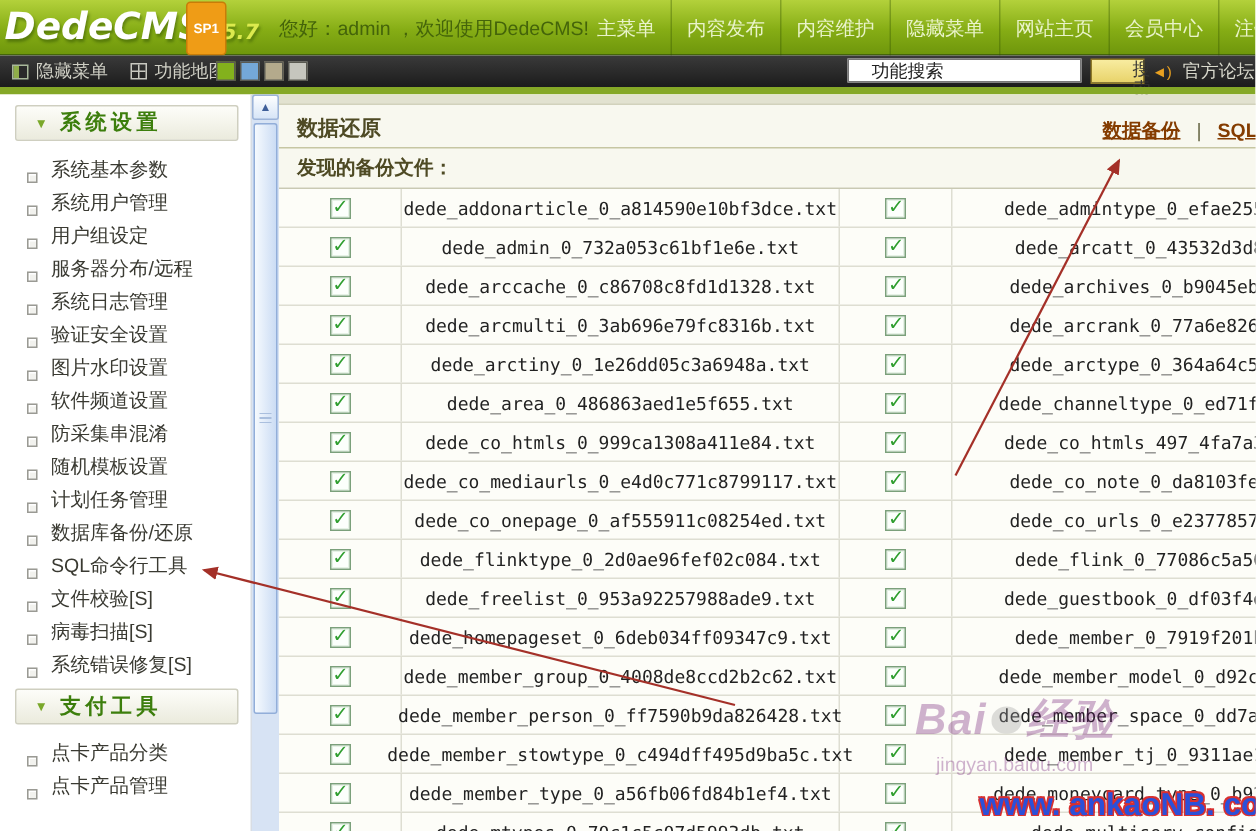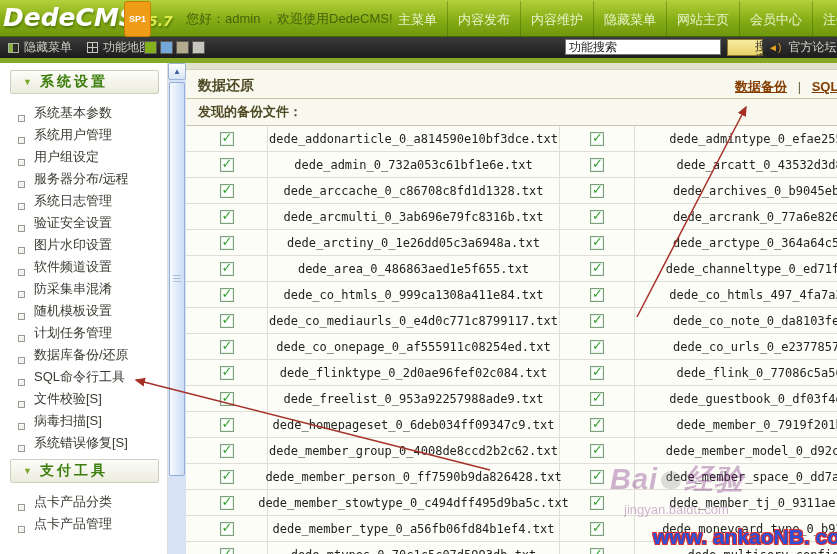--- a/index.html
+++ b/index.html
@@ -32,21 +32,21 @@
   .hide-icon { width:11px; height:10px; border:1px solid #a8b89a; background:
                linear-gradient(90deg,#8fae4a 0 4px,#2a2a2a 4px); }
   .map-icon { width:11px; height:11px; border:1px solid #c8c8c0; margin-left:10px;
               background:
                 linear-gradient(#c8c8c0,#c8c8c0) 50% 0/1px 100% no-repeat,
                 linear-gradient(#c8c8c0,#c8c8c0) 0 50%/100% 1px no-repeat; }
   .tool-label { cursor:pointer; }
   .theme-squares { position:absolute; left:144px; top:4px; display:flex; gap:3px; }
   .theme-sq { width:13px; height:13px; border:1px solid #5a5a52; cursor:pointer; }
   .search-input { position:absolute; left:565px; top:2px; width:156px; height:16px;
-                  border:1px solid #777; font-size:12px; padding:0 3px; color:#222;
+                  border:1px solid #777; font-size:12px; padding:0 15px; color:#222;
                   font-family:"Liberation Sans",sans-serif; }
   .search-btn { position:absolute; left:727px; top:2px; width:36px; height:17px;
                 background:linear-gradient(#f8ecA0,#e8d36a); border:1px solid #8f7a28;
                 font-size:12px; color:#333; cursor:pointer; line-height:13px;
                 font-family:"Liberation Sans",sans-serif;padding-left:27px; }
   .forum { position:absolute; left:768px; top:0; height:21px; line-height:21px; white-space:nowrap; }
   .speaker-icon { color:#e8a020; font-size:10px; margin-right:4px; }
   .forum-label { color:#d8d8cc; cursor:pointer; }
 
   .greenstrip { position:absolute; left:0; top:58px; width:837px; height:5px; background:#85a827; }

